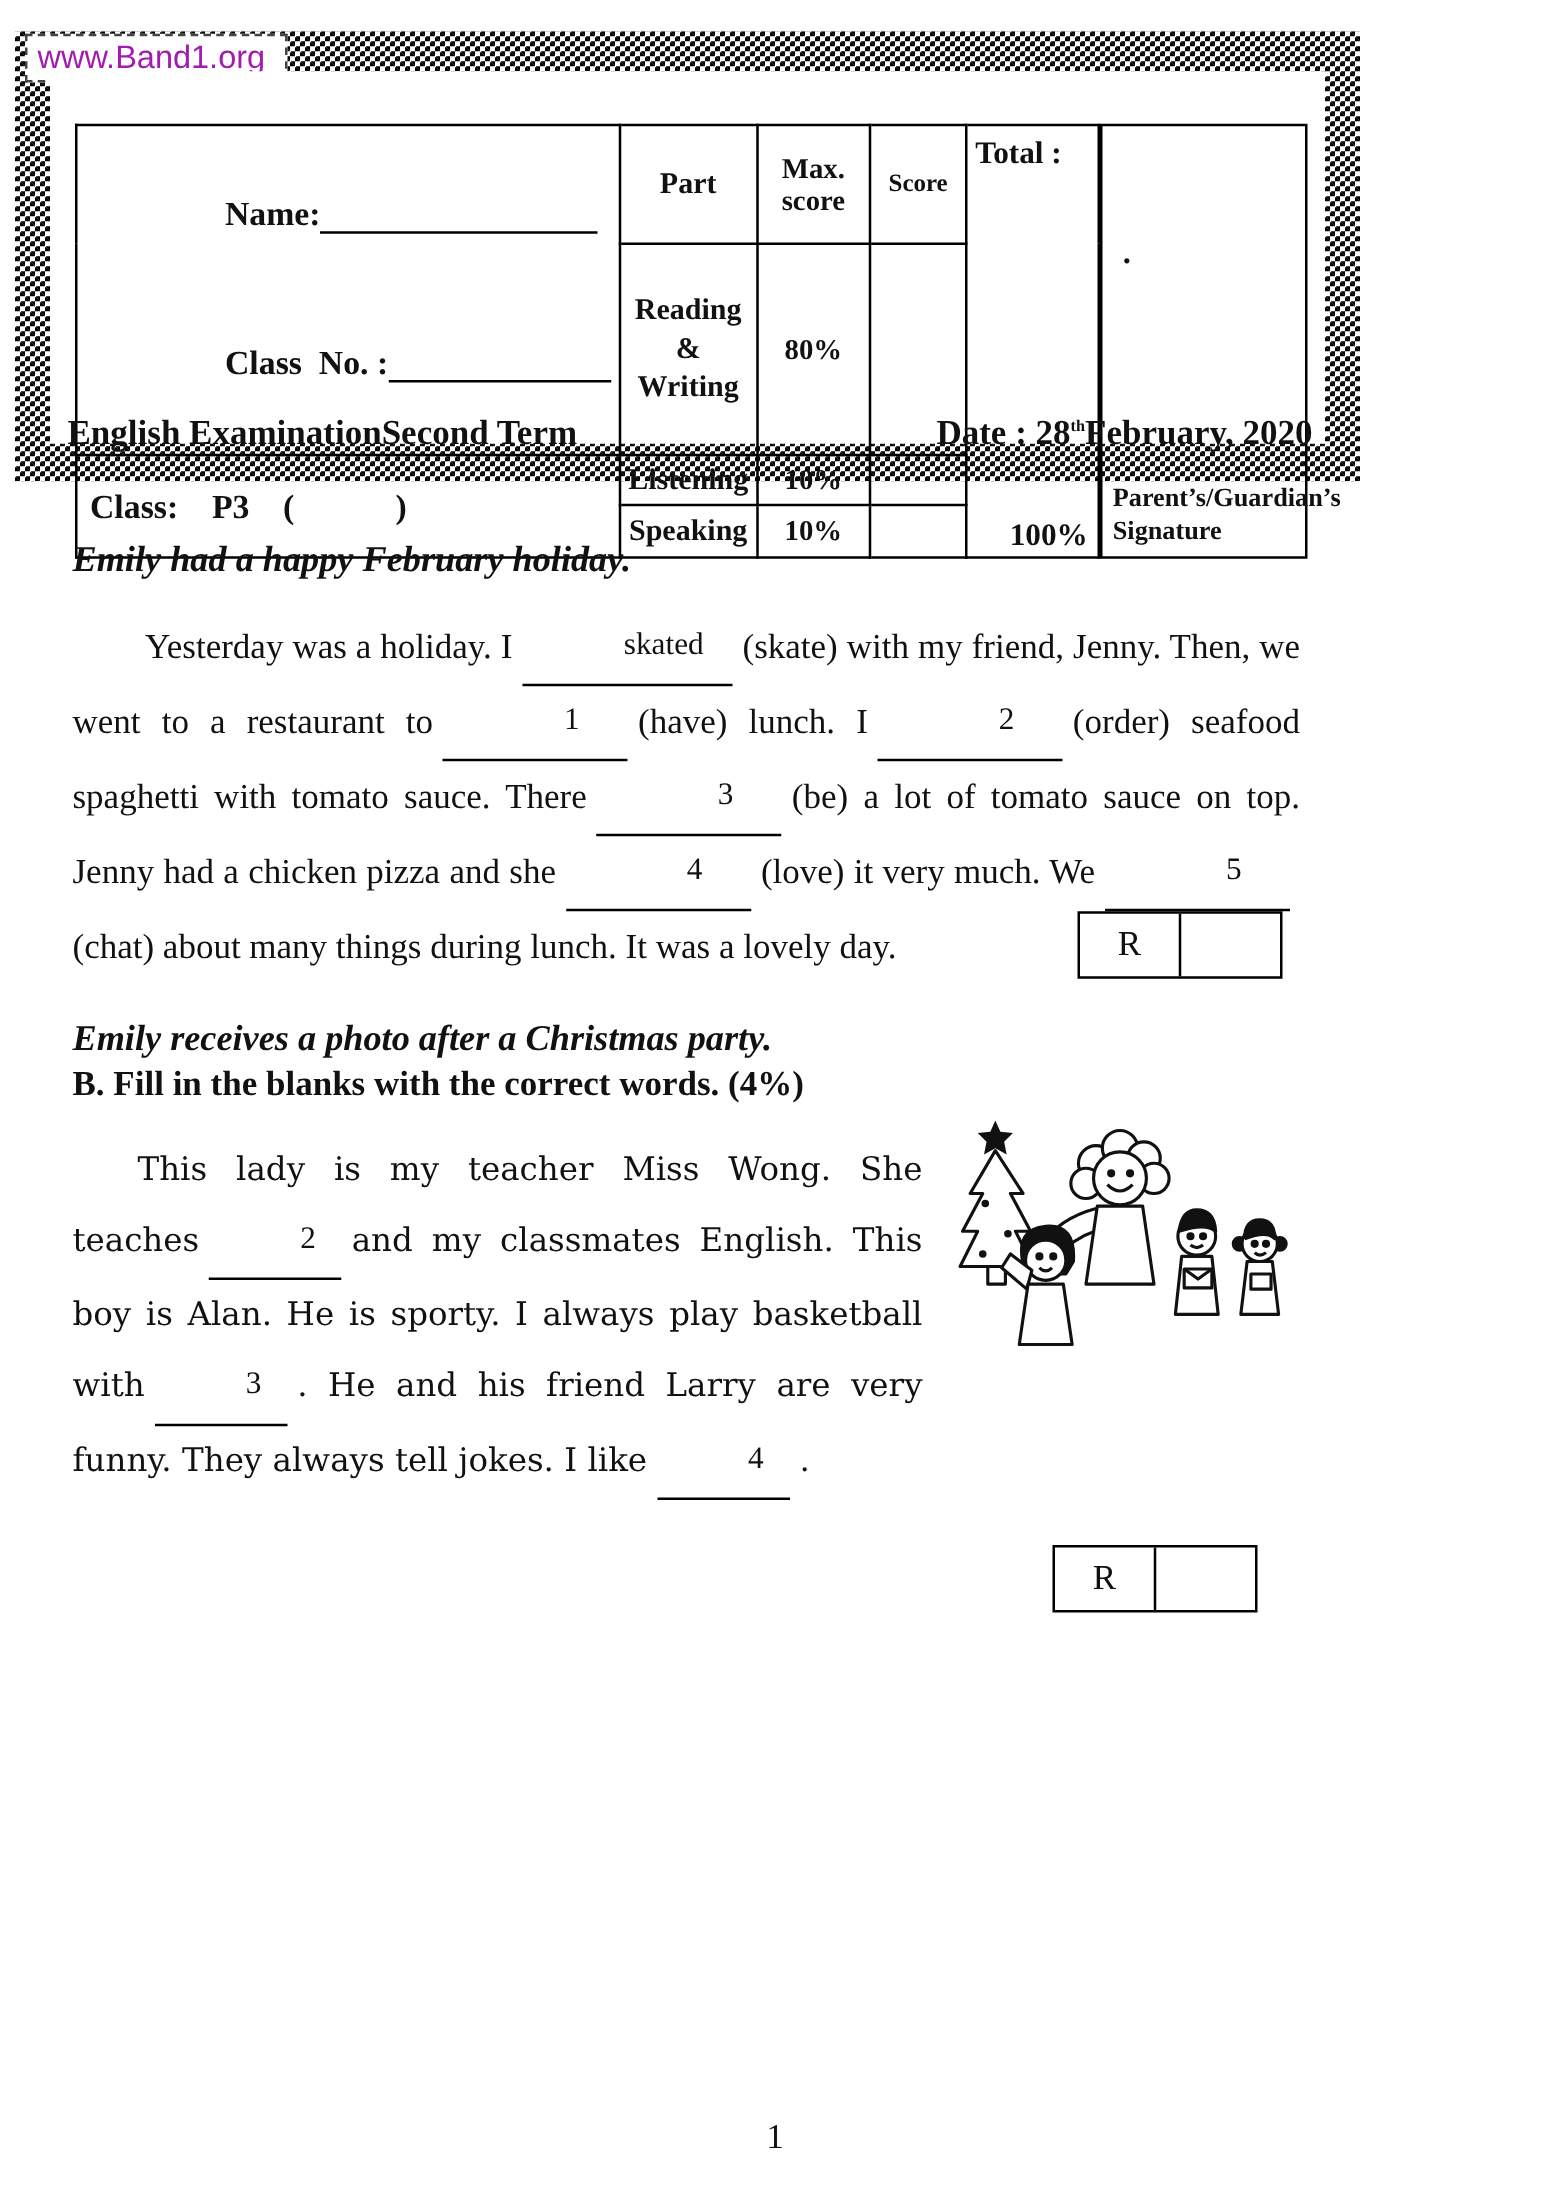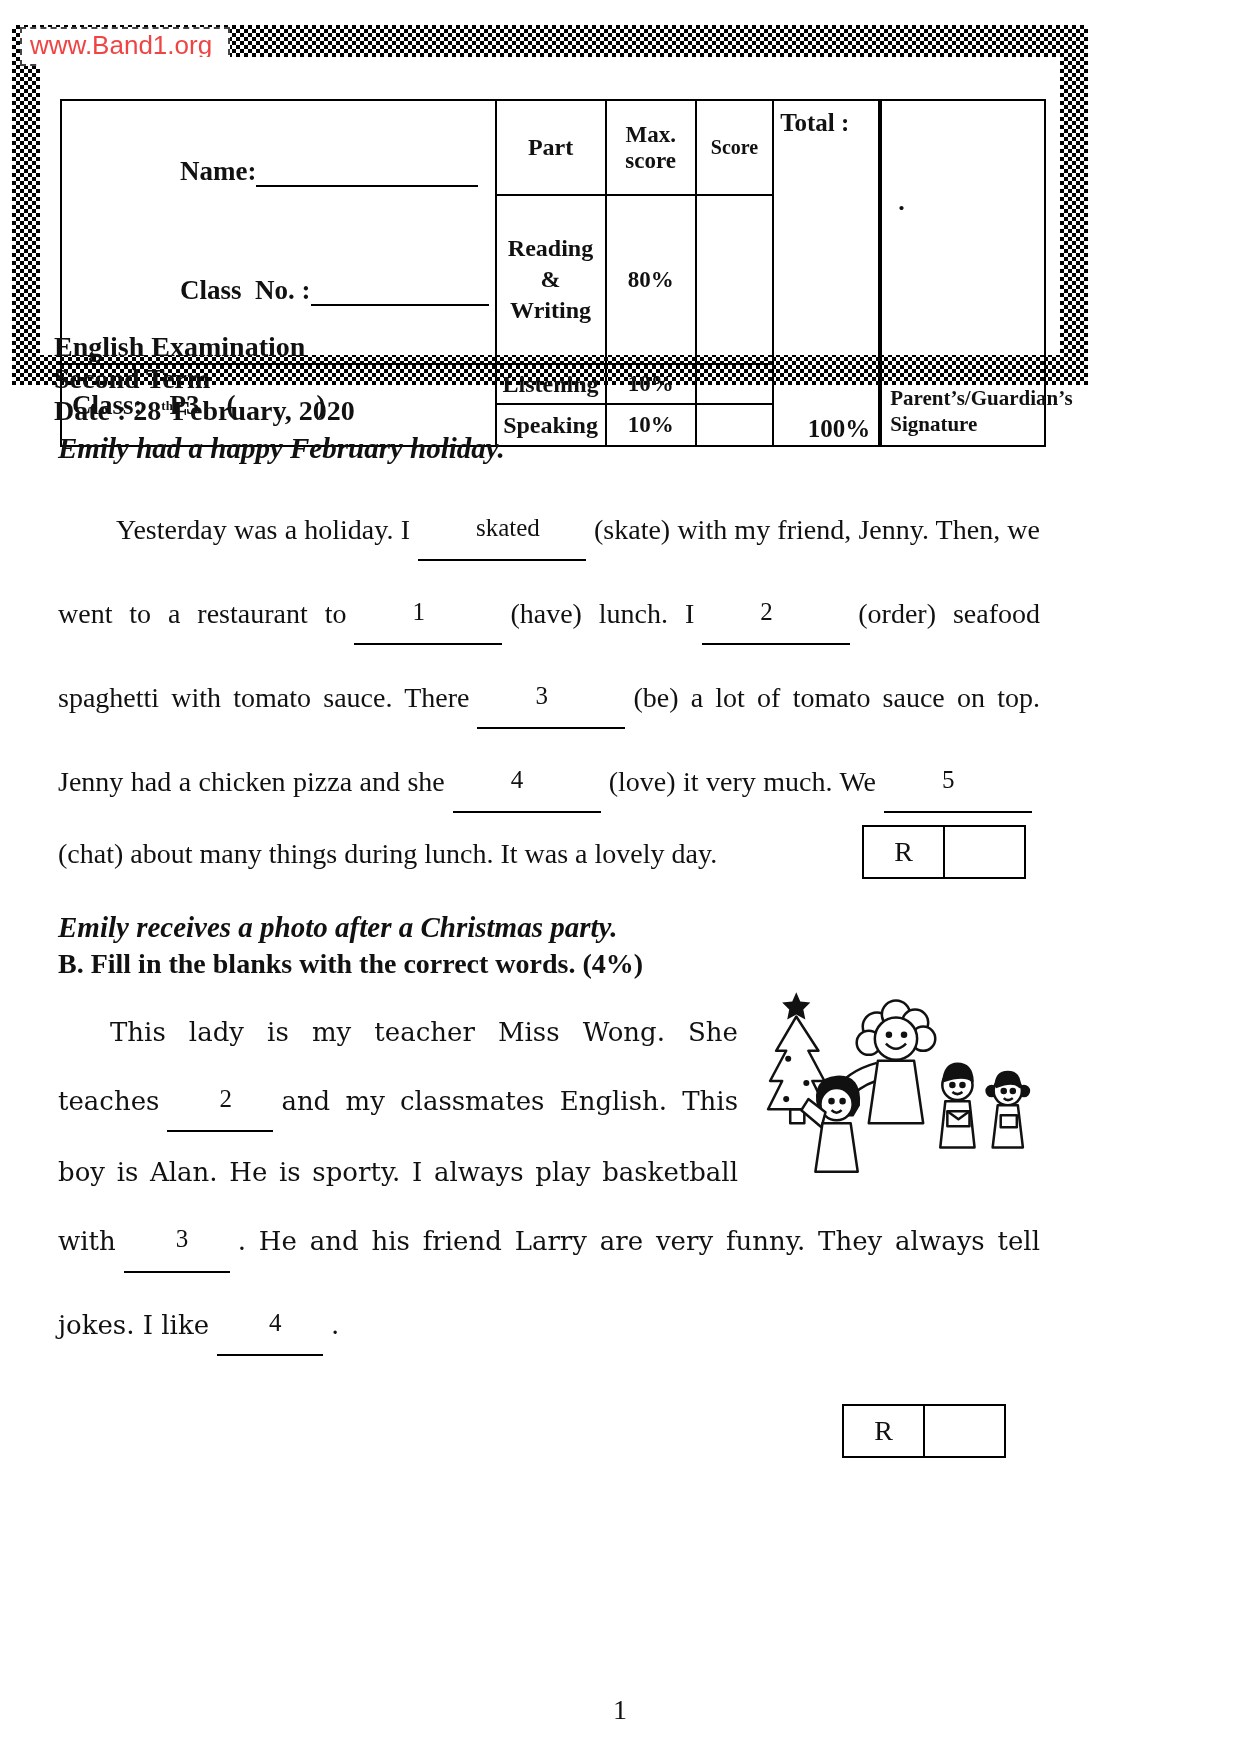--- a/index.html
+++ b/index.html
@@ -10,21 +10,21 @@
     position:absolute;left:12px;top:25px;width:1076px;height:360px;
     background-color:#fff;
     background-image:
       linear-gradient(45deg,#000 25%,transparent 25%,transparent 75%,#000 75%,#000),
       linear-gradient(45deg,#000 25%,transparent 25%,transparent 75%,#000 75%,#000);
     background-position:0 0,4px 4px;
     background-size:8px 8px;
   }
   .band1-label{
     position:absolute;left:8px;top:2px;background:#fff;border:2px dashed #444;
-    padding:1px 16px 3px 8px;font-family:"Liberation Sans",sans-serif;font-size:26px;color:#ef4444;
+    padding:1px 16px 3px 8px;font-family:"Liberation Sans",sans-serif;font-size:26px;color:#a21caf;
   }
   .panel{position:absolute;left:28px;top:32px;right:28px;bottom:30px;background:#fff;}
 
   .header-row{position:absolute;left:20px;right:14px;top:42px;display:flex;align-items:stretch;}
   table.info-table{border-collapse:collapse;table-layout:fixed;}
   table.info-table td{border:2px solid #000;padding:0 6px;font-weight:bold;vertical-align:middle;}
   .c-info{width:330px;vertical-align:top !important;padding-top:24px !important;padding-left:10px !important;}
   .c-info .fill-line{margin-bottom:26px;font-size:27px;white-space:pre;}
   .rule{display:inline-block;border-bottom:2px solid #000;height:22px;vertical-align:bottom;}
   .name-rule{width:222px;}
@@ -39,31 +39,31 @@
   .r-hdr{height:38px;}
   .r-reading{height:96px;}
   .r-listening{height:40px;}
   .r-speaking{height:42px;}
   .pre-line{white-space:pre-line;line-height:1.3;}
 
   .sig-box{margin-left:auto;width:186px;border:2px solid #000;position:relative;min-height:212px;}
   .sig-dot{position:absolute;left:16px;top:86px;font-size:26px;font-weight:bold;}
   .sig-label{position:absolute;left:8px;bottom:8px;font-weight:bold;font-size:21px;white-space:pre-line;line-height:1.25;}
 
-  .exam-row{position:absolute;left:14px;right:22px;top:274px;display:flex;font-weight:bold;font-size:28px;flex-direction:column;}
+  .exam-row{position:absolute;left:14px;right:10px;top:274px;display:flex;font-weight:bold;font-size:28px;}
   .exam-row .mid{flex:1;}
   sup{font-size:13px;}
 
   
   .main{position:absolute;left:58px;top:432px;width:982px;}
   .intro{font-size:29px;font-weight:bold;font-style:italic;margin:0;}
   .instr{font-size:28px;font-weight:bold;margin:4px 0 0 0;}
   .para{font-size:28px;line-height:2.07;text-align:justify;margin:24px 0 0 0;text-indent:58px;}
   .para-b{font-family:"DejaVu Serif",serif;font-size:26px;line-height:2.2;text-indent:52px;}
-  .blank{display:inline-block;border-bottom:2px solid #000;text-align:left;margin:12px 8px;vertical-align:baseline;}
+  .blank{display:inline-block;border-bottom:2px solid #000;text-align:center;margin:0 8px;vertical-align:baseline;}
   .w-wide{width:168px;}
   .w-num{width:148px;}
   .w-b{width:106px;}
   .ans{position:relative;top:-3px;font-size:25px;font-family:"Liberation Serif",serif;}
 
   .score-box{display:flex;border:2px solid #000;width:160px;margin-left:auto;}
   .score-box .cell{width:79px;height:50px;display:flex;align-items:center;justify-content:center;font-size:28px;}
   .score-box .cell.first{border-right:2px solid #000;}
   .score-box-a{margin-top:-58px;margin-right:14px;}
   .score-box-b{margin-top:36px;margin-right:34px;}

